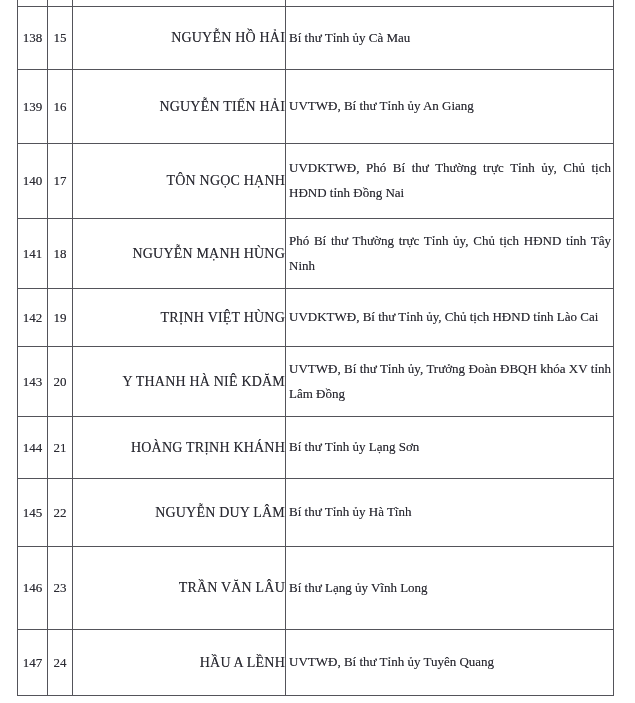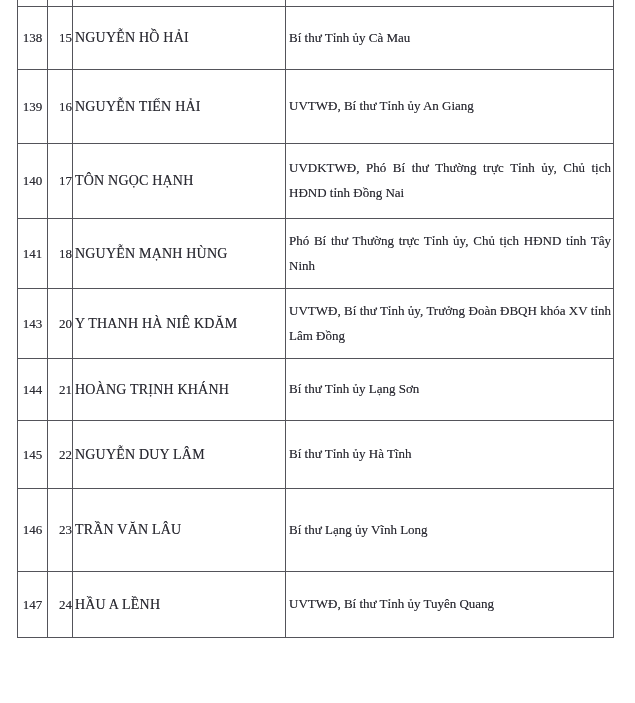--- a/index.html
+++ b/index.html
@@ -30,27 +30,28 @@
     vertical-align:middle;
     padding:0;
     font-size:13px;
     color:var(--text-color);
     
     text-shadow:0 0 0.5px rgba(43,43,51,0.55);
   }
   tr.sliver{height:4px;}
   tr.sliver td{border-top:none;}
   td.c-no{text-align:center;}
-  td.c-sub{text-align:right;margin-top:40px;}
+  td.c-sub{text-align:center;margin-top:40px;}
   td.c-name{
     padding-left:2px;
     font-size:14px;
     letter-spacing:0.2px;
     white-space:nowrap;
     overflow:hidden;
+    text-align:right;
   }
   td.c-pos{
     padding:3px 2px 3px 3px;
     text-align:justify;
     line-height:1.9;
   }
 </style>
 </head>
 <body>
 
@@ -85,20 +86,26 @@
         <td class="c-sub">17</td>
         <td class="c-name">TÔN NGỌC HẠNH</td>
         <td class="c-pos">UVDKTWĐ, Phó Bí thư Thường trực Tỉnh ủy, Chủ tịch HĐND tỉnh Đồng Nai</td>
       </tr>
       <tr style="height: 70px;">
         <td class="c-no">141</td>
         <td class="c-sub">18</td>
         <td class="c-name">NGUYỄN MẠNH HÙNG</td>
         <td class="c-pos">Phó Bí thư Thường trực Tỉnh ủy, Chủ tịch HĐND tỉnh Tây Ninh</td>
       </tr>
+      <tr style="height: 58px;">
+        <td class="c-no">142</td>
+        <td class="c-sub">19</td>
+        <td class="c-name">TRỊNH VIỆT HÙNG</td>
+        <td class="c-pos">UVDKTWĐ, Bí thư Tỉnh ủy, Chủ tịch HĐND tỉnh Lào Cai</td>
+      </tr>
       <tr style="height: 70px;">
         <td class="c-no">143</td>
         <td class="c-sub">20</td>
         <td class="c-name">Y THANH HÀ NIÊ KDĂM</td>
         <td class="c-pos">UVTWĐ, Bí thư Tỉnh ủy, Trưởng Đoàn ĐBQH khóa XV tỉnh Lâm Đồng</td>
       </tr>
       <tr style="height: 62px;">
         <td class="c-no">144</td>
         <td class="c-sub">21</td>
         <td class="c-name">HOÀNG TRỊNH KHÁNH</td>

